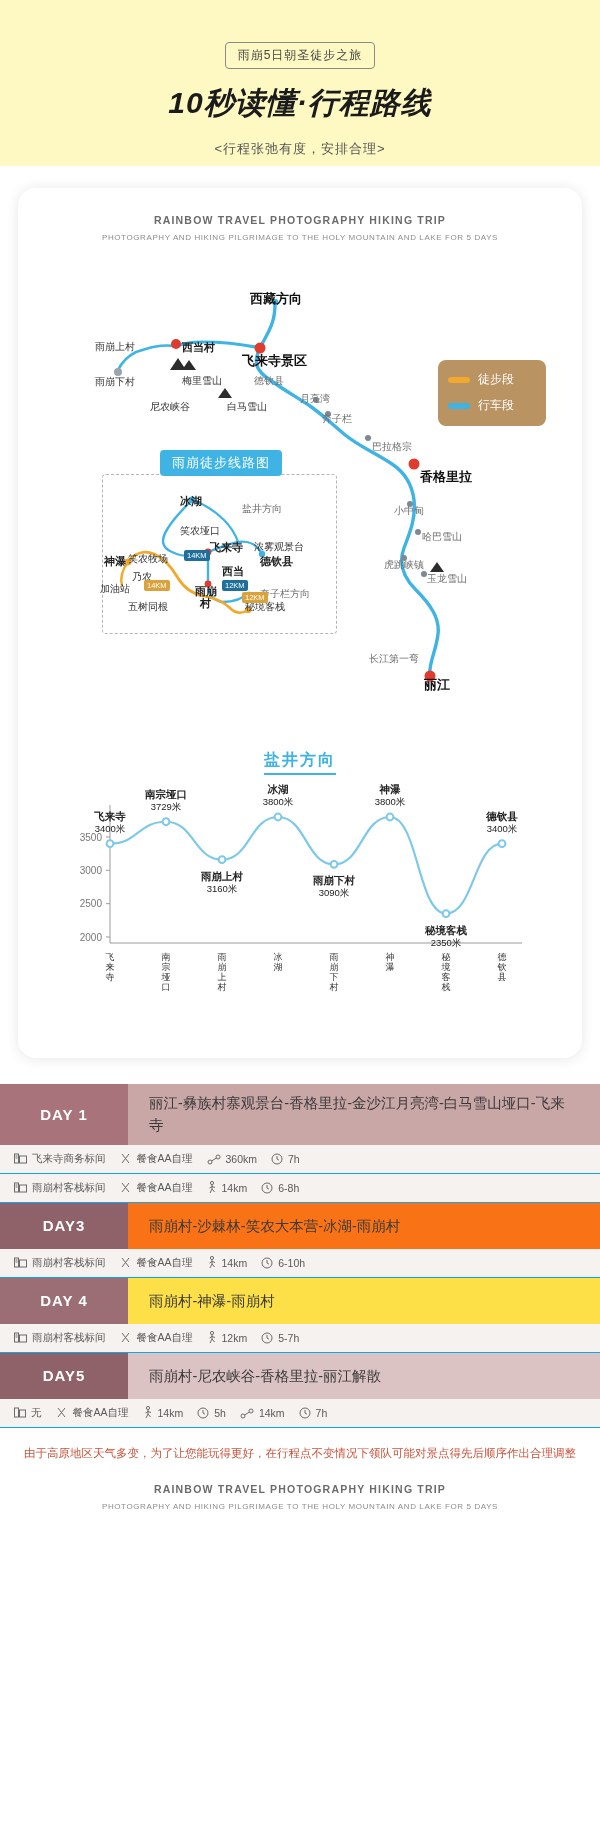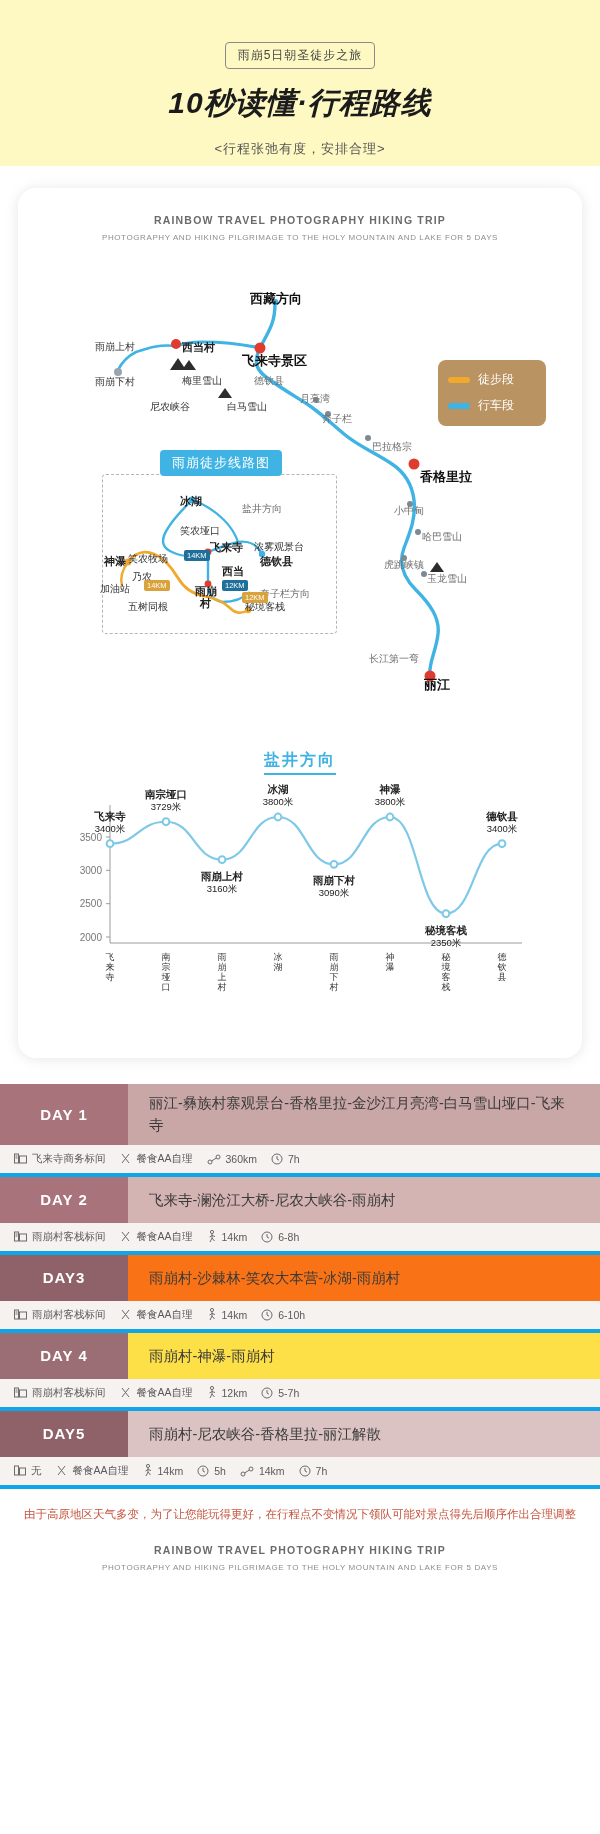--- a/index.html
+++ b/index.html
@@ -139,21 +139,21 @@
     display:flex; align-items:center;
     padding: 8px 21px;
     font-size: 14.5px;
     color:#3a3a3a;
     line-height: 1.55;
   }
   .info-row {
     display:flex;
     align-items:center;
     background:#f6f2f0;
-    border-bottom: 4px solid #0ea5e9;
+    border-bottom: 1px solid #0ea5e9;
     padding: 7px 14px;
     gap: 0;
   }
   .info-item { display:flex; align-items:center; font-size: 10.5px; color:#5a5a5a; }
   .info-item .ic { margin-right: 5px; display:inline-flex; }
   .info-sep { width: 14px; }
 
   .note {
     padding: 16px 24px 10px;
     font-size: 11.5px;
@@ -368,24 +368,20 @@
         <div class="info-item">
           <span class="ic">
             <svg width="12" height="12" viewBox="0 0 12 12">
               <circle cx="6" cy="6" r="5" fill="none" stroke="#6b6b6b"></circle>
               <path d="M6 3 L6 6 L8 7.2" stroke="#6b6b6b" fill="none"></path>
             </svg>
           </span>
           <span>7h</span>
         </div>
       </div>
-      <div class="day-row">
-        <div class="day-badge" style="background: rgb(168, 115, 122);">DAY 2</div>
-        <div class="day-title" style="background: rgb(212, 179, 179);">飞来寺-澜沧江大桥-尼农大峡谷-雨崩村</div>
-      </div>
       <div class="info-row">
         <div class="info-item">
           <span class="ic">
             <svg width="13" height="11" viewBox="0 0 13 11">
               <rect x="0.5" y="1" width="4" height="9" fill="none" stroke="#6b6b6b"></rect>
               <rect x="5.5" y="3" width="7" height="7" fill="none" stroke="#6b6b6b"></rect>
               <line x1="1.5" y1="3" x2="3.5" y2="3" stroke="#6b6b6b"></line>
               <line x1="1.5" y1="5" x2="3.5" y2="5" stroke="#6b6b6b"></line>
             </svg>
           </span>

